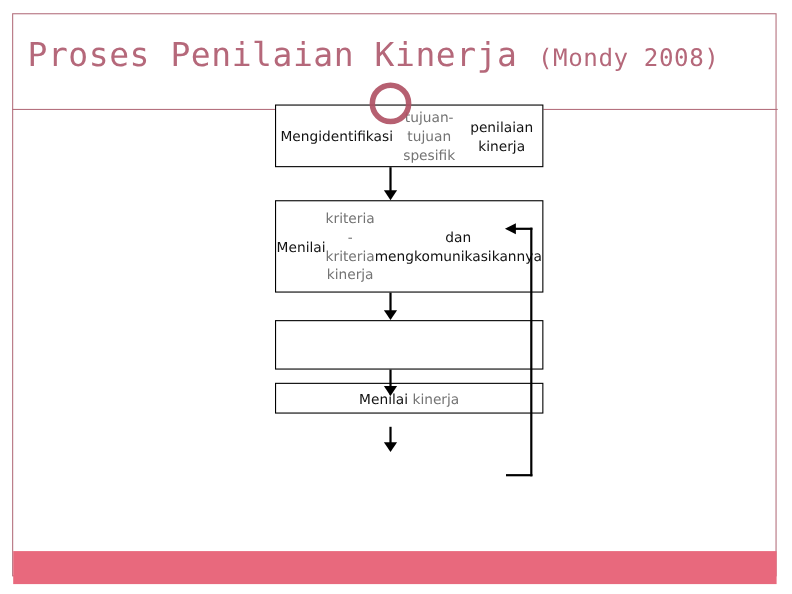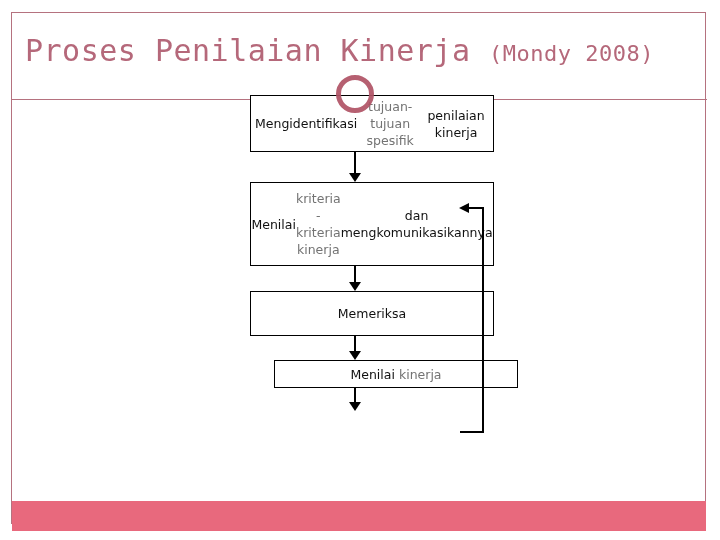--- a/index.html
+++ b/index.html
@@ -81,21 +81,21 @@
   }
   .flow-box .hl {
     color: #737373;
     font-weight: normal;
   }
   .flow-box .ln { display: block; width: 100%; }
 
   #box-1 { top: 95px;  height: 57px; }
   #box-2 { top: 182px; height: 84px; }
   #box-3 { top: 291px; height: 45px; }
-  #box-4 { top: 360px; height: 28px; margin-left: 24px; }
+  #box-4 { top: 348px; height: 28px; }
   #box-5 { top: 411px; height: 42px; }
 
   
   .conn-line {
     position: absolute;
     background: #000000;
   }
   .v-line { width: 1.6px; left: 354px; }
   .arrow-head {
     position: absolute;
@@ -149,21 +149,20 @@
     <span class="ln">penilaian kinerja</span>
   </div>
 
   <div class="flow-box" id="box-2">
     <span class="ln">Menilai</span>
     <span class="ln hl">kriteria -kriteria kinerja</span>
     <span class="ln">dan mengkomunikasikannya</span>
   </div>
 
   <div class="flow-box" id="box-3">
-    <span class="ln">Memeriksa</span>
   </div>
 
   <div class="flow-box" id="box-4">
     <span class="ln"><span>Menilai </span><span class="hl">kinerja</span></span>
   </div>
 
 
   <div class="conn-line v-line" style="top:152px;height:22px;"></div>
   <div class="arrow-head" style="top:173px;"></div>
 

